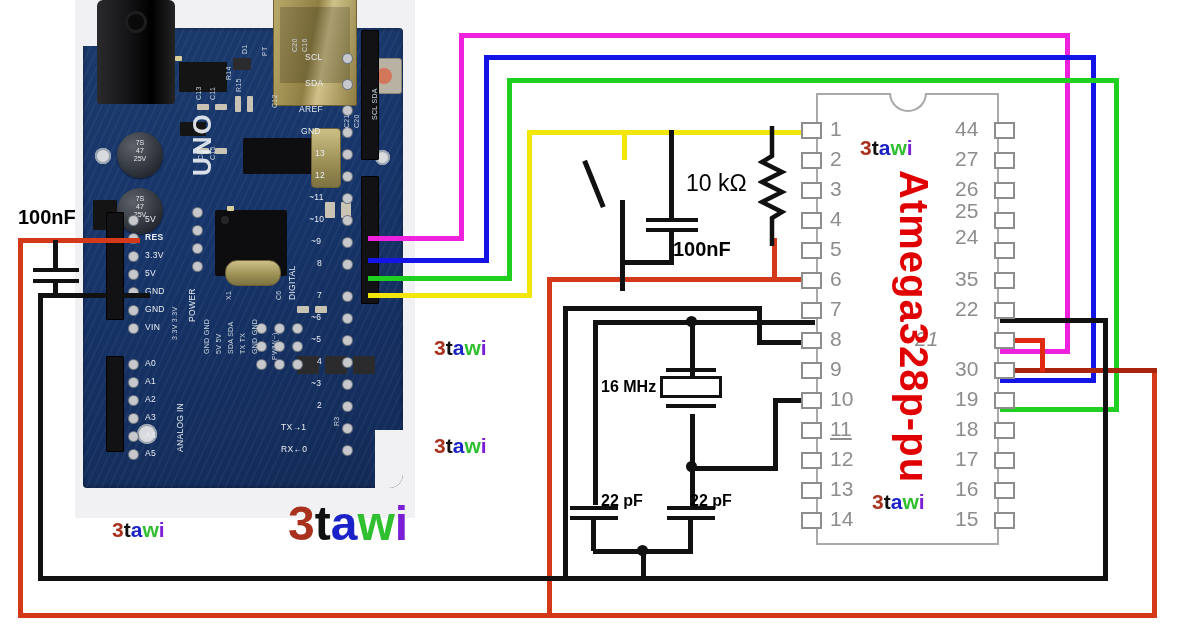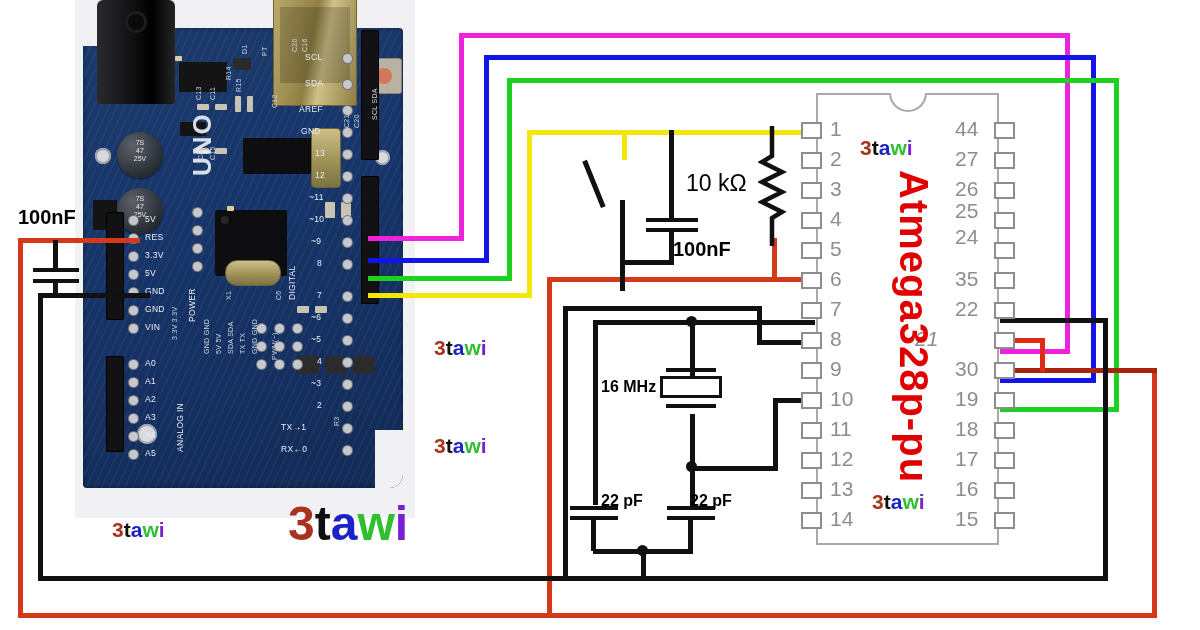--- a/index.html
+++ b/index.html
@@ -156,21 +156,21 @@
     <div class="pad" style="left:268px;top:292px;"></div>
     <div class="pad" style="left:268px;top:314px;"></div>
     <div class="pad" style="left:268px;top:336px;"></div>
     <div class="pad" style="left:268px;top:358px;"></div>
     <div class="pad" style="left:268px;top:380px;"></div>
     <div class="pad" style="left:268px;top:402px;"></div>
     <div class="pad" style="left:268px;top:424px;"></div>
     <div class="pad" style="left:268px;top:446px;"></div>
 
     <div class="silk" style="left:70px;top:214px;">5V</div>
-    <div class="silk" style="left:70px;top:232px;">RES</div>
+    <div class="silk" style="left:70px;top:232px;font-weight:bold;">RES</div>
     <div class="silk" style="left:70px;top:250px;">3.3V</div>
     <div class="silk" style="left:70px;top:268px;">5V</div>
     <div class="silk" style="left:70px;top:286px;">GND</div>
     <div class="silk" style="left:70px;top:304px;">GND</div>
     <div class="silk" style="left:70px;top:322px;">VIN</div>
     <div class="silk rot" style="left:112px;top:322px;">POWER</div>
 
     <div class="silk" style="left:70px;top:358px;">A0</div>
     <div class="silk" style="left:70px;top:376px;">A1</div>
     <div class="silk" style="left:70px;top:394px;">A2</div>
@@ -340,21 +340,21 @@
   <div class="pinnum" style="left:830px;top:270px;">6</div>
   <div class="pinbox" style="left:801px;top:302px;"></div>
   <div class="pinnum" style="left:830px;top:300px;">7</div>
   <div class="pinbox" style="left:801px;top:332px;"></div>
   <div class="pinnum" style="left:830px;top:330px;">8</div>
   <div class="pinbox" style="left:801px;top:362px;"></div>
   <div class="pinnum" style="left:830px;top:360px;">9</div>
   <div class="pinbox" style="left:801px;top:392px;"></div>
   <div class="pinnum" style="left:830px;top:390px;">10</div>
   <div class="pinbox" style="left:801px;top:422px;"></div>
-  <div class="pinnum" style="left:830px;top:420px;">11</div>
+  <div class="pinnum" style="left:830px;top:420px;text-decoration:underline;">11</div>
   <div class="pinbox" style="left:801px;top:452px;"></div>
   <div class="pinnum" style="left:830px;top:450px;">12</div>
   <div class="pinbox" style="left:801px;top:482px;"></div>
   <div class="pinnum" style="left:830px;top:480px;">13</div>
   <div class="pinbox" style="left:801px;top:512px;"></div>
   <div class="pinnum" style="left:830px;top:510px;">14</div>
 
   <div class="pinbox" style="left:994px;top:122px;"></div>
   <div class="pinnum" style="left:955px;top:120px;">44</div>
   <div class="pinbox" style="left:994px;top:152px;"></div>

